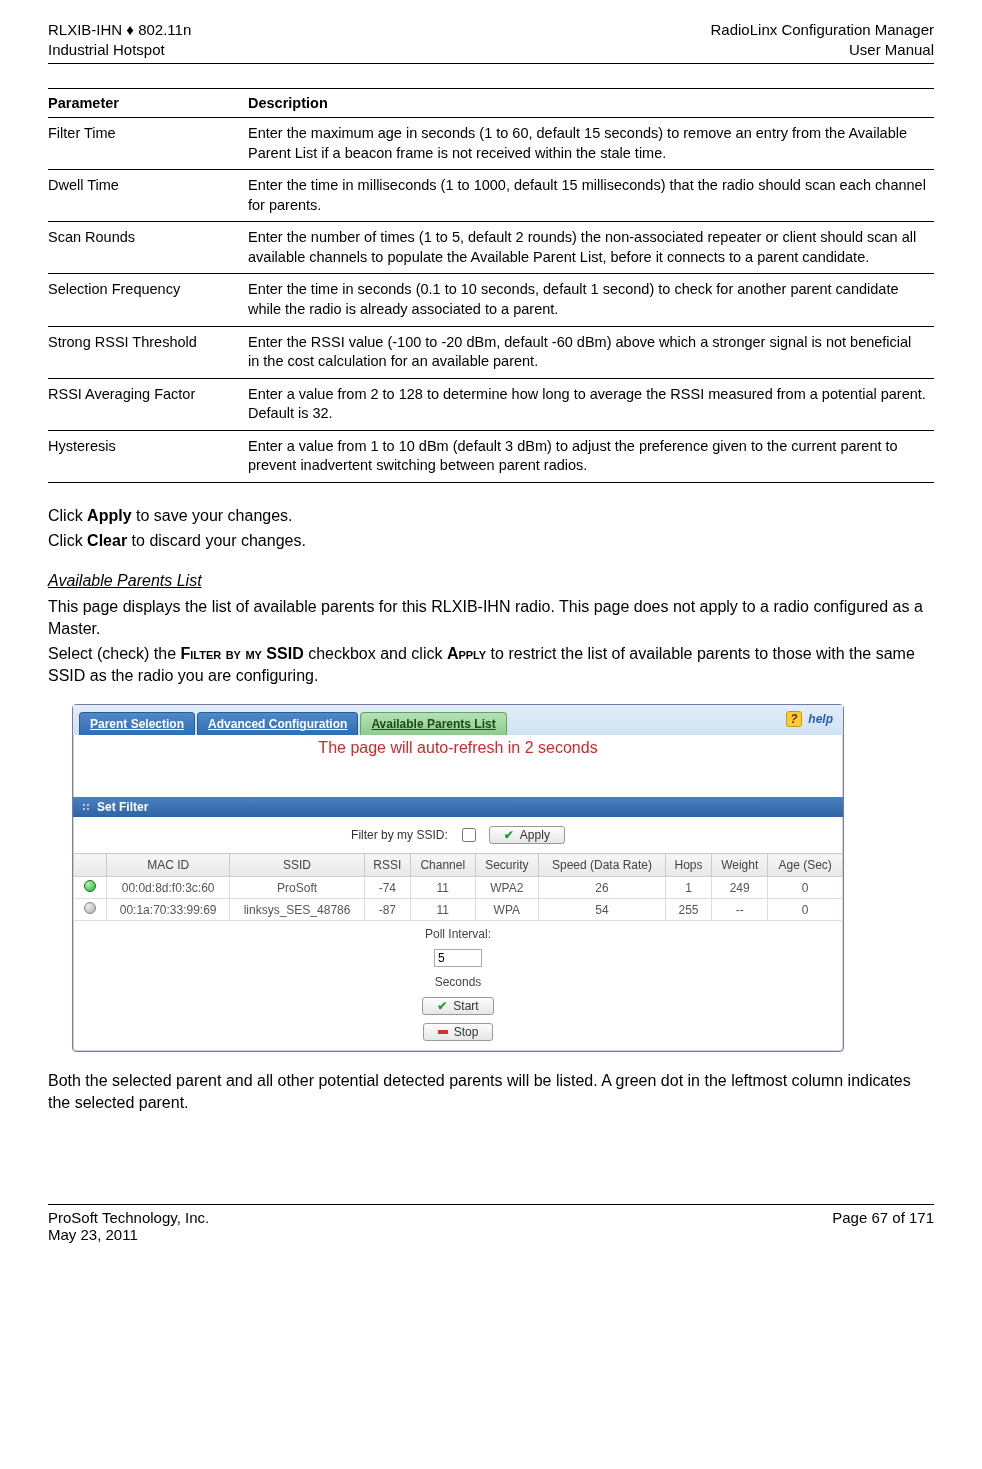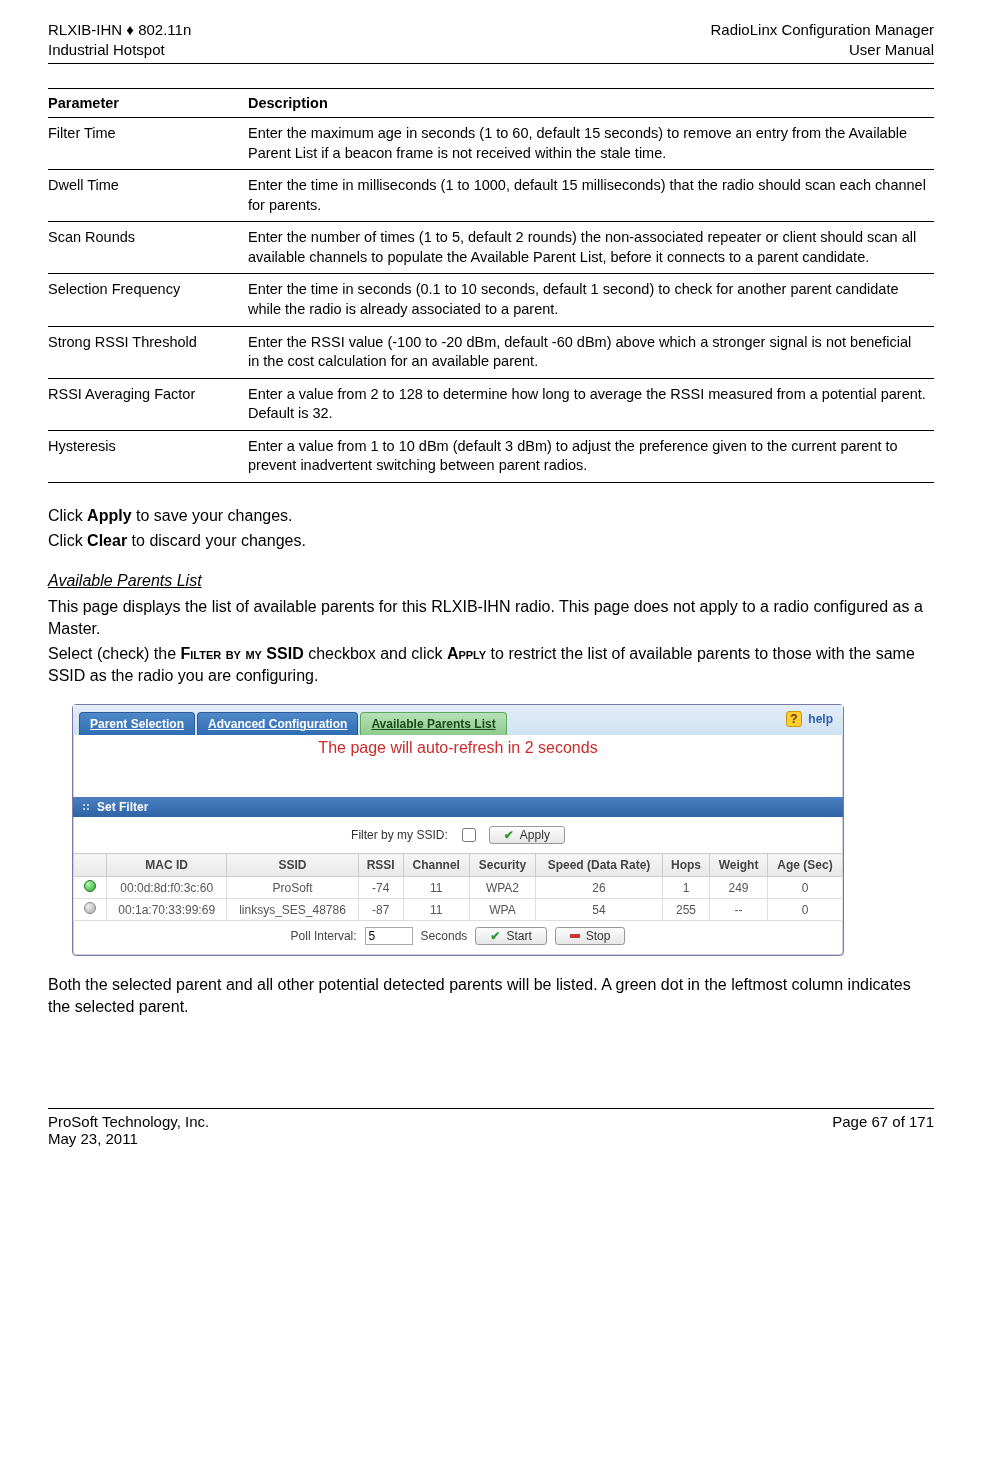--- a/index.html
+++ b/index.html
@@ -93,20 +93,21 @@
     color: #1a4a1a;
     border-color: #5ea85e;
   }
   .sshot-help {
     position: absolute;
     right: 10px;
     top: 6px;
     color: #2b5faa;
     font-size: 12px;
     font-weight: bold;
+    font-style: italic;
   }
   .sshot-help::before {
     content: "?";
     display: inline-block;
     width: 14px; height: 14px;
     background: #ffcc33;
     border: 1px solid #cc9900;
     border-radius: 3px;
     color: #5a3a00;
     text-align: center;
@@ -170,21 +171,21 @@
   .data-table {
     width: 100%;
     border-collapse: collapse;
     font-size: 12px;
     color: #555;
   }
   .data-table th {
     background: linear-gradient(#f6f6f6,#e8e8e8);
     border: 1px solid #ccc;
     padding: 4px 6px;
-    font-weight: bold;
+    font-weight: normal;
     color: #444;
     vertical-align: middle;
   }
   .data-table td {
     border: 1px solid #ddd;
     padding: 3px 6px;
     text-align: center;
   }
   .data-table td.left { text-align: center; }
   .dot {
@@ -195,20 +196,21 @@
   .dot.green { background: radial-gradient(circle at 30% 30%, #b4f4b4, #2aaa2a); border:1px solid #1a7a1a; }
   .dot.gray  { background: radial-gradient(circle at 30% 30%, #eee, #aaa); border:1px solid #888; }
   .sshot-footer {
     display: flex;
     align-items: center;
     justify-content: center;
     gap: 8px;
     padding: 6px 0 10px 0;
     font-size: 12px;
     color: #444;
+    flex-direction: column;
   }
   .sshot-footer input[type=text] {
     width: 40px;
     font-size: 12px;
     text-align: left;
     padding: 1px 3px;
     border: 1px solid #aaa;
   }
 
   .page-footer {

